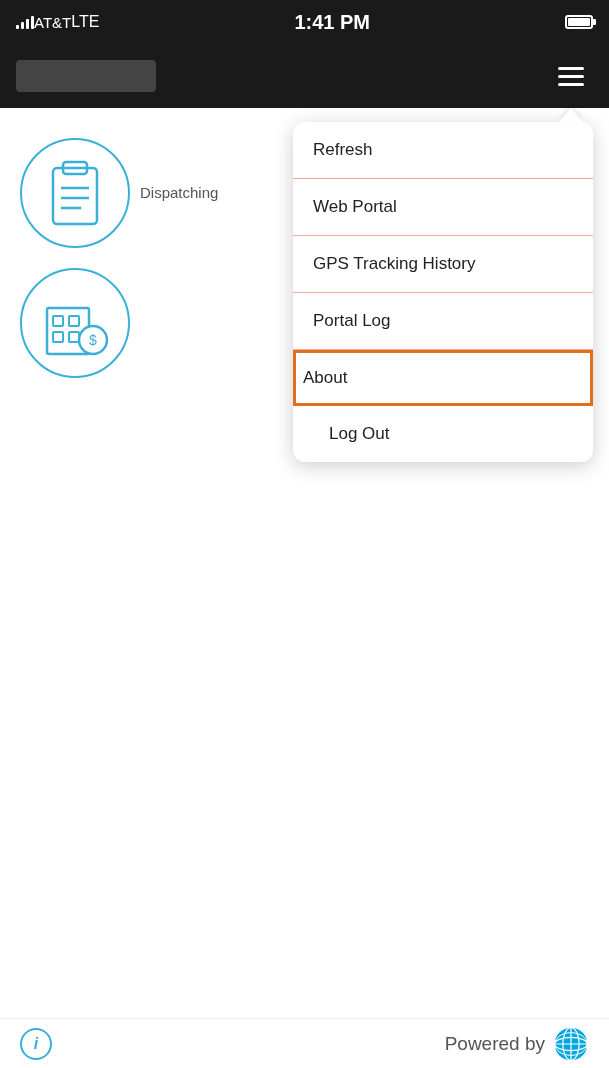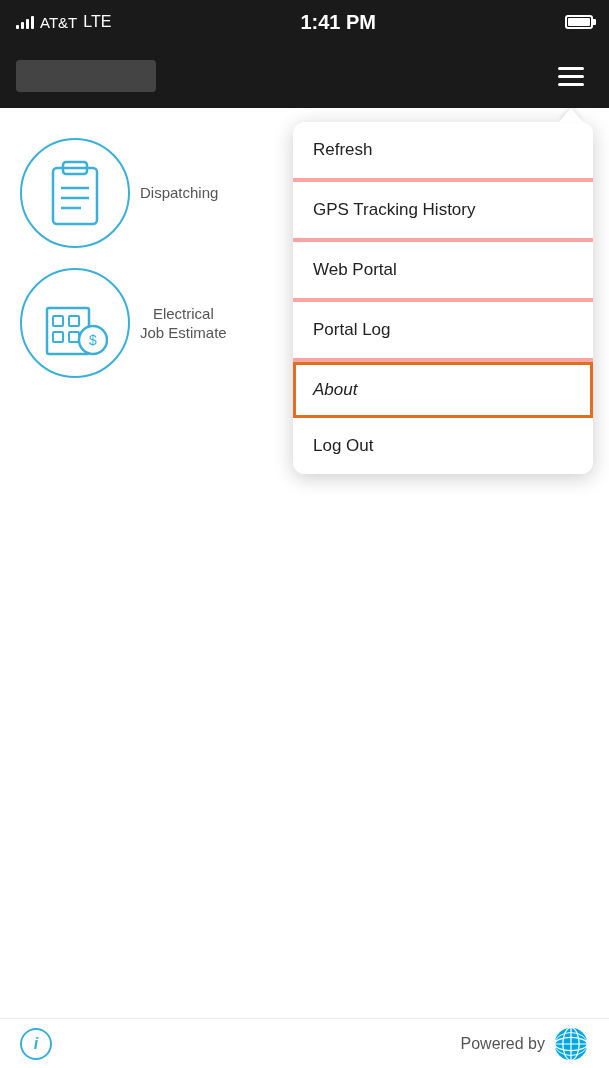--- a/index.html
+++ b/index.html
@@ -21,21 +21,21 @@
       align-items: center;
       justify-content: space-between;
       padding: 0 16px;
       color: white;
       font-size: 15px;
       font-weight: 500;
     }
     .status-left {
       display: flex;
       align-items: center;
-      gap: 6px;
+      gap: 0;
     }
     .signal-bars {
       display: flex;
       align-items: flex-end;
       gap: 2px;
       height: 14px;
     }
     .signal-bar {
       width: 3px;
       background: white;
@@ -181,34 +181,34 @@
       z-index: 21;
       filter: drop-shadow(0 -2px 2px rgba(0,0,0,0.1));
     }
     .dropdown-item {
       display: flex;
       align-items: center;
       padding: 18px 20px;
       font-size: 17px;
       color: #222;
       cursor: pointer;
-      border-bottom: 4px solid #fca5a5;
+      border-bottom: 1px solid #fca5a5;
       background: white;
       width: 100%;
     }
     .dropdown-item:last-child {
       border-bottom: none;
+      margin-left: 16px;
     }
     .dropdown-item.active {
       border: 3px solid #e07020;
       border-radius: 4px;
       margin: 2px 3px;
       width: calc(100% - 6px);
-      padding: 15px 17px;
-      font-style: italic;
+      padding: 15px 7px;
     }
 
     
     .footer {
       position: absolute;
       bottom: 0;
       width: 100%;
       height: 50px;
       background: white;
       border-top: 1px solid #eee;
@@ -228,21 +228,21 @@
       color: #3ab0d8;
       font-size: 16px;
       font-style: italic;
       font-weight: bold;
       cursor: pointer;
     }
     .powered-by {
       display: flex;
       align-items: center;
       gap: 8px;
-      font-size: 16px;
+      font-size: 19px;
       color: #555;
     }
     .att-logo {
       width: 36px;
       height: 36px;
     }
   </style>
 </head>
 <body>
 
@@ -308,46 +308,44 @@
           <rect x="4" y="20" width="42" height="46" rx="2" stroke="#3ab0d8" stroke-width="2.5" fill="none"></rect>
           <rect x="10" y="28" width="10" height="10" rx="1" stroke="#3ab0d8" stroke-width="2" fill="none"></rect>
           <rect x="26" y="28" width="10" height="10" rx="1" stroke="#3ab0d8" stroke-width="2" fill="none"></rect>
           <rect x="10" y="44" width="10" height="10" rx="1" stroke="#3ab0d8" stroke-width="2" fill="none"></rect>
           <rect x="26" y="44" width="10" height="10" rx="1" stroke="#3ab0d8" stroke-width="2" fill="none"></rect>
 
           <circle cx="50" cy="52" r="14" fill="white" stroke="#3ab0d8" stroke-width="2.5"></circle>
           <text x="50" y="57" font-size="14" text-anchor="middle" fill="#3ab0d8" font-family="Arial">$</text>
         </svg>
       </div>
-      <span class="icon-label" style="white-space:pre-line">Electrical
-Job Estimate</span>
     </div>
 
     <div class="icon-item" style="opacity:0.4">
       <div class="icon-circle">
         <svg width="55" height="60" viewBox="0 0 55 60" fill="none" xmlns="http://www.w3.org/2000/svg">
           <path d="M10 50 L27 15 L44 50 Z" stroke="#3ab0d8" stroke-width="2.5" fill="none"></path>
           <line x1="27" y1="50" x2="27" y2="58" stroke="#3ab0d8" stroke-width="2.5"></line>
         </svg>
       </div>
       <span class="icon-label">Lan...<br>Job...</span>
     </div>
   </div>
 
   <div class="dropdown-overlay">
     <div class="dropdown-arrow"></div>
     <div class="dropdown-menu">
       <div class="dropdown-item">
         <span>Refresh</span>
       </div>
       <div class="dropdown-item">
+        <span>Web Portal</span>
+      </div>
+      <div class="dropdown-item">
         <span>GPS Tracking History</span>
-      </div>
-      <div class="dropdown-item">
-        <span>Web Portal</span>
       </div>
       <div class="dropdown-item">
         <span>Portal Log</span>
       </div>
       <div class="dropdown-item active" style="border: 3px solid #e07020; margin: 0; width: 100%; border-radius: 0;">
         <span>About</span>
       </div>
       <div class="dropdown-item">
         <span>Log Out</span>
       </div>

